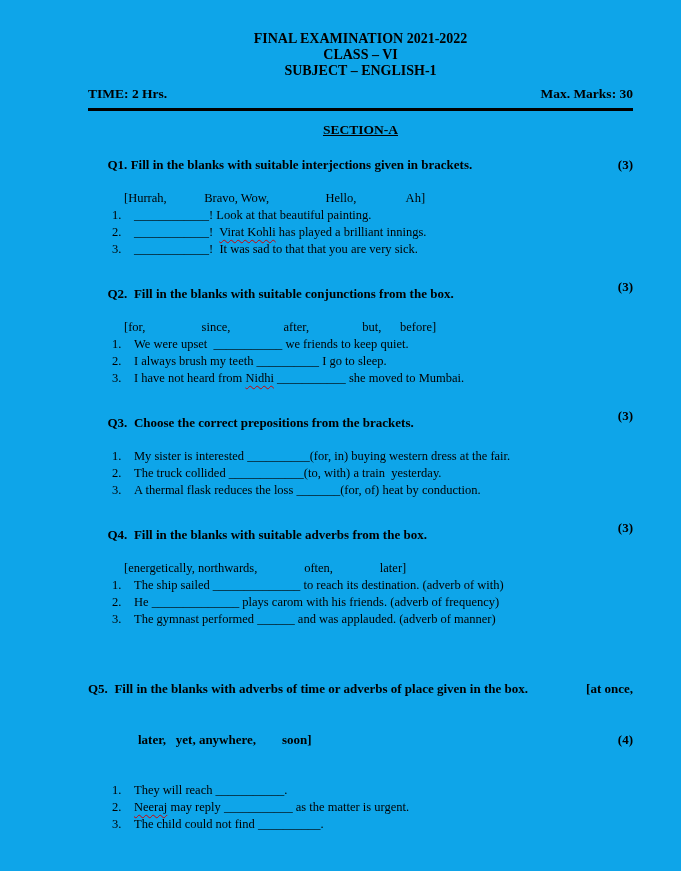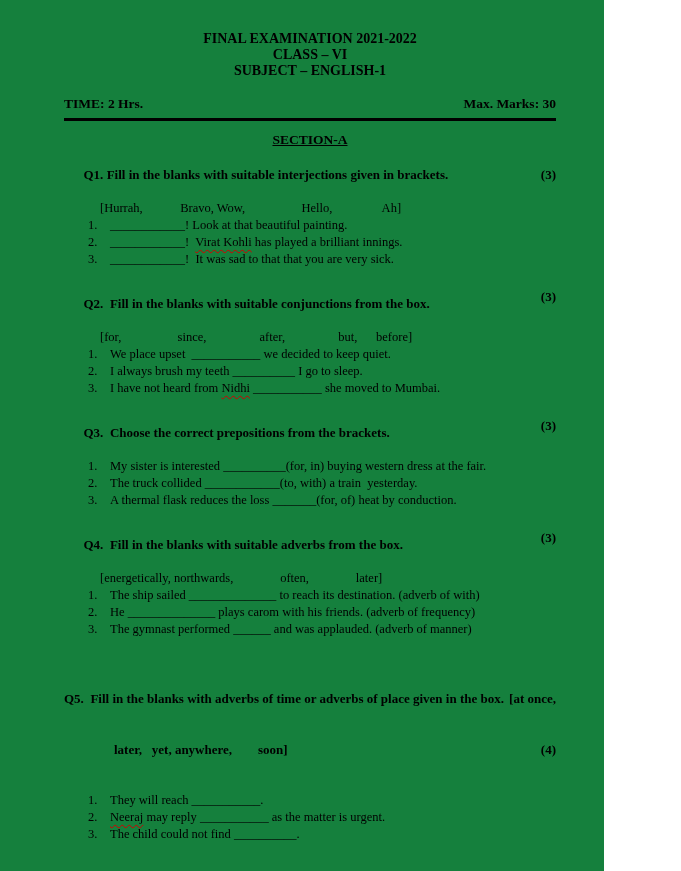--- a/index.html
+++ b/index.html
@@ -1,30 +1,30 @@
 <!DOCTYPE html>
 <html><head>
 <meta charset="utf-8">
 <style>
   html, body { margin: 0; padding: 0; background: #ffffff; }
   .page {
     position: relative;
-    width: 604px;
+    width: 681px;
     height: 871px;
     box-sizing: border-box;
-    padding: 31px 48px 0 64px;
-    background: #15803d;
+    padding: 31px 48px 0 88px;
+    background: #0ea5e9;
     color: #000;
     font-family: "Liberation Serif", "DejaVu Serif", serif;
     font-size: 12.5px;
     line-height: 17px;
     overflow: hidden;
   }
   .hdr-line { text-align: center; font-weight: bold; font-size: 14px; line-height: 16px; white-space: pre-wrap; }
-  .hdr-row { display: flex; justify-content: space-between; font-weight: bold; font-size: 13.5px; margin-top: 17px; line-height: 16px; }
+  .hdr-row { display: flex; justify-content: space-between; font-weight: bold; font-size: 13.5px; margin-top: 7px; line-height: 16px; }
   .rule { height: 3px; background: #000; margin-top: 6px; }
   .section-title { text-align: center; font-weight: bold; font-size: 13.5px; line-height: 16px; margin-top: 11px; }
   .section-title span { text-decoration: underline; }
   .q { margin-top: 10px; }
   #q1 { margin-top: 1px; }
   #q5 { margin-top: 18px; }
   #q6 { margin-top: 22px; }
   .qhead { font-weight: bold; white-space: pre-wrap; font-size: 13px; }
   .qh-line { white-space: pre-wrap; }
   .fr { float: right; }
@@ -68,21 +68,21 @@
     <div class="item"><span class="num">1.</span><span>____________! Look at that beautiful painting.</span><span class="sq"></span><span></span></div>
     <div class="item"><span class="num">2.</span><span>____________!  </span><span class="sq">Virat Kohli</span><span> has played a brilliant innings.</span></div>
     <div class="item"><span class="num">3.</span><span>____________!  It was sad to that that you are very sick.</span><span class="sq"></span><span></span></div>
   </div>
 
   <div class="q" id="q2">
     <div class="qhead">
       <span class="fr raised">(3)</span><span>Q2.</span><span>  Fill in the blanks with suitable conjunctions from the box.</span>
     </div>
     <div class="qbox">[for,                  since,                 after,                 but,      before]</div>
-    <div class="item"><span class="num">1.</span><span>We place upset  ___________ we decided to keep quiet.</span><span class="sq"></span><span></span></div>
+    <div class="item"><span class="num">1.</span><span>We were upset  ___________ we friends to keep quiet.</span><span class="sq"></span><span></span></div>
     <div class="item"><span class="num">2.</span><span>I always brush my teeth __________ I go to sleep.</span><span class="sq"></span><span></span></div>
     <div class="item"><span class="num">3.</span><span>I have not heard from </span><span class="sq">Nidhi</span><span> ___________ she moved to Mumbai.</span></div>
   </div>
 
   <div class="q" id="q3">
     <div class="qhead">
       <span class="fr raised">(3)</span><span>Q3.</span><span>  Choose the correct prepositions from the brackets.</span>
     </div>
     <div class="item"><span class="num">1.</span><span>My sister is interested __________(for, in) buying western dress at the fair.</span><span class="sq"></span><span></span></div>
     <div class="item"><span class="num">2.</span><span>The truck collided ____________(to, with) a train  yesterday.</span><span class="sq"></span><span></span></div>

